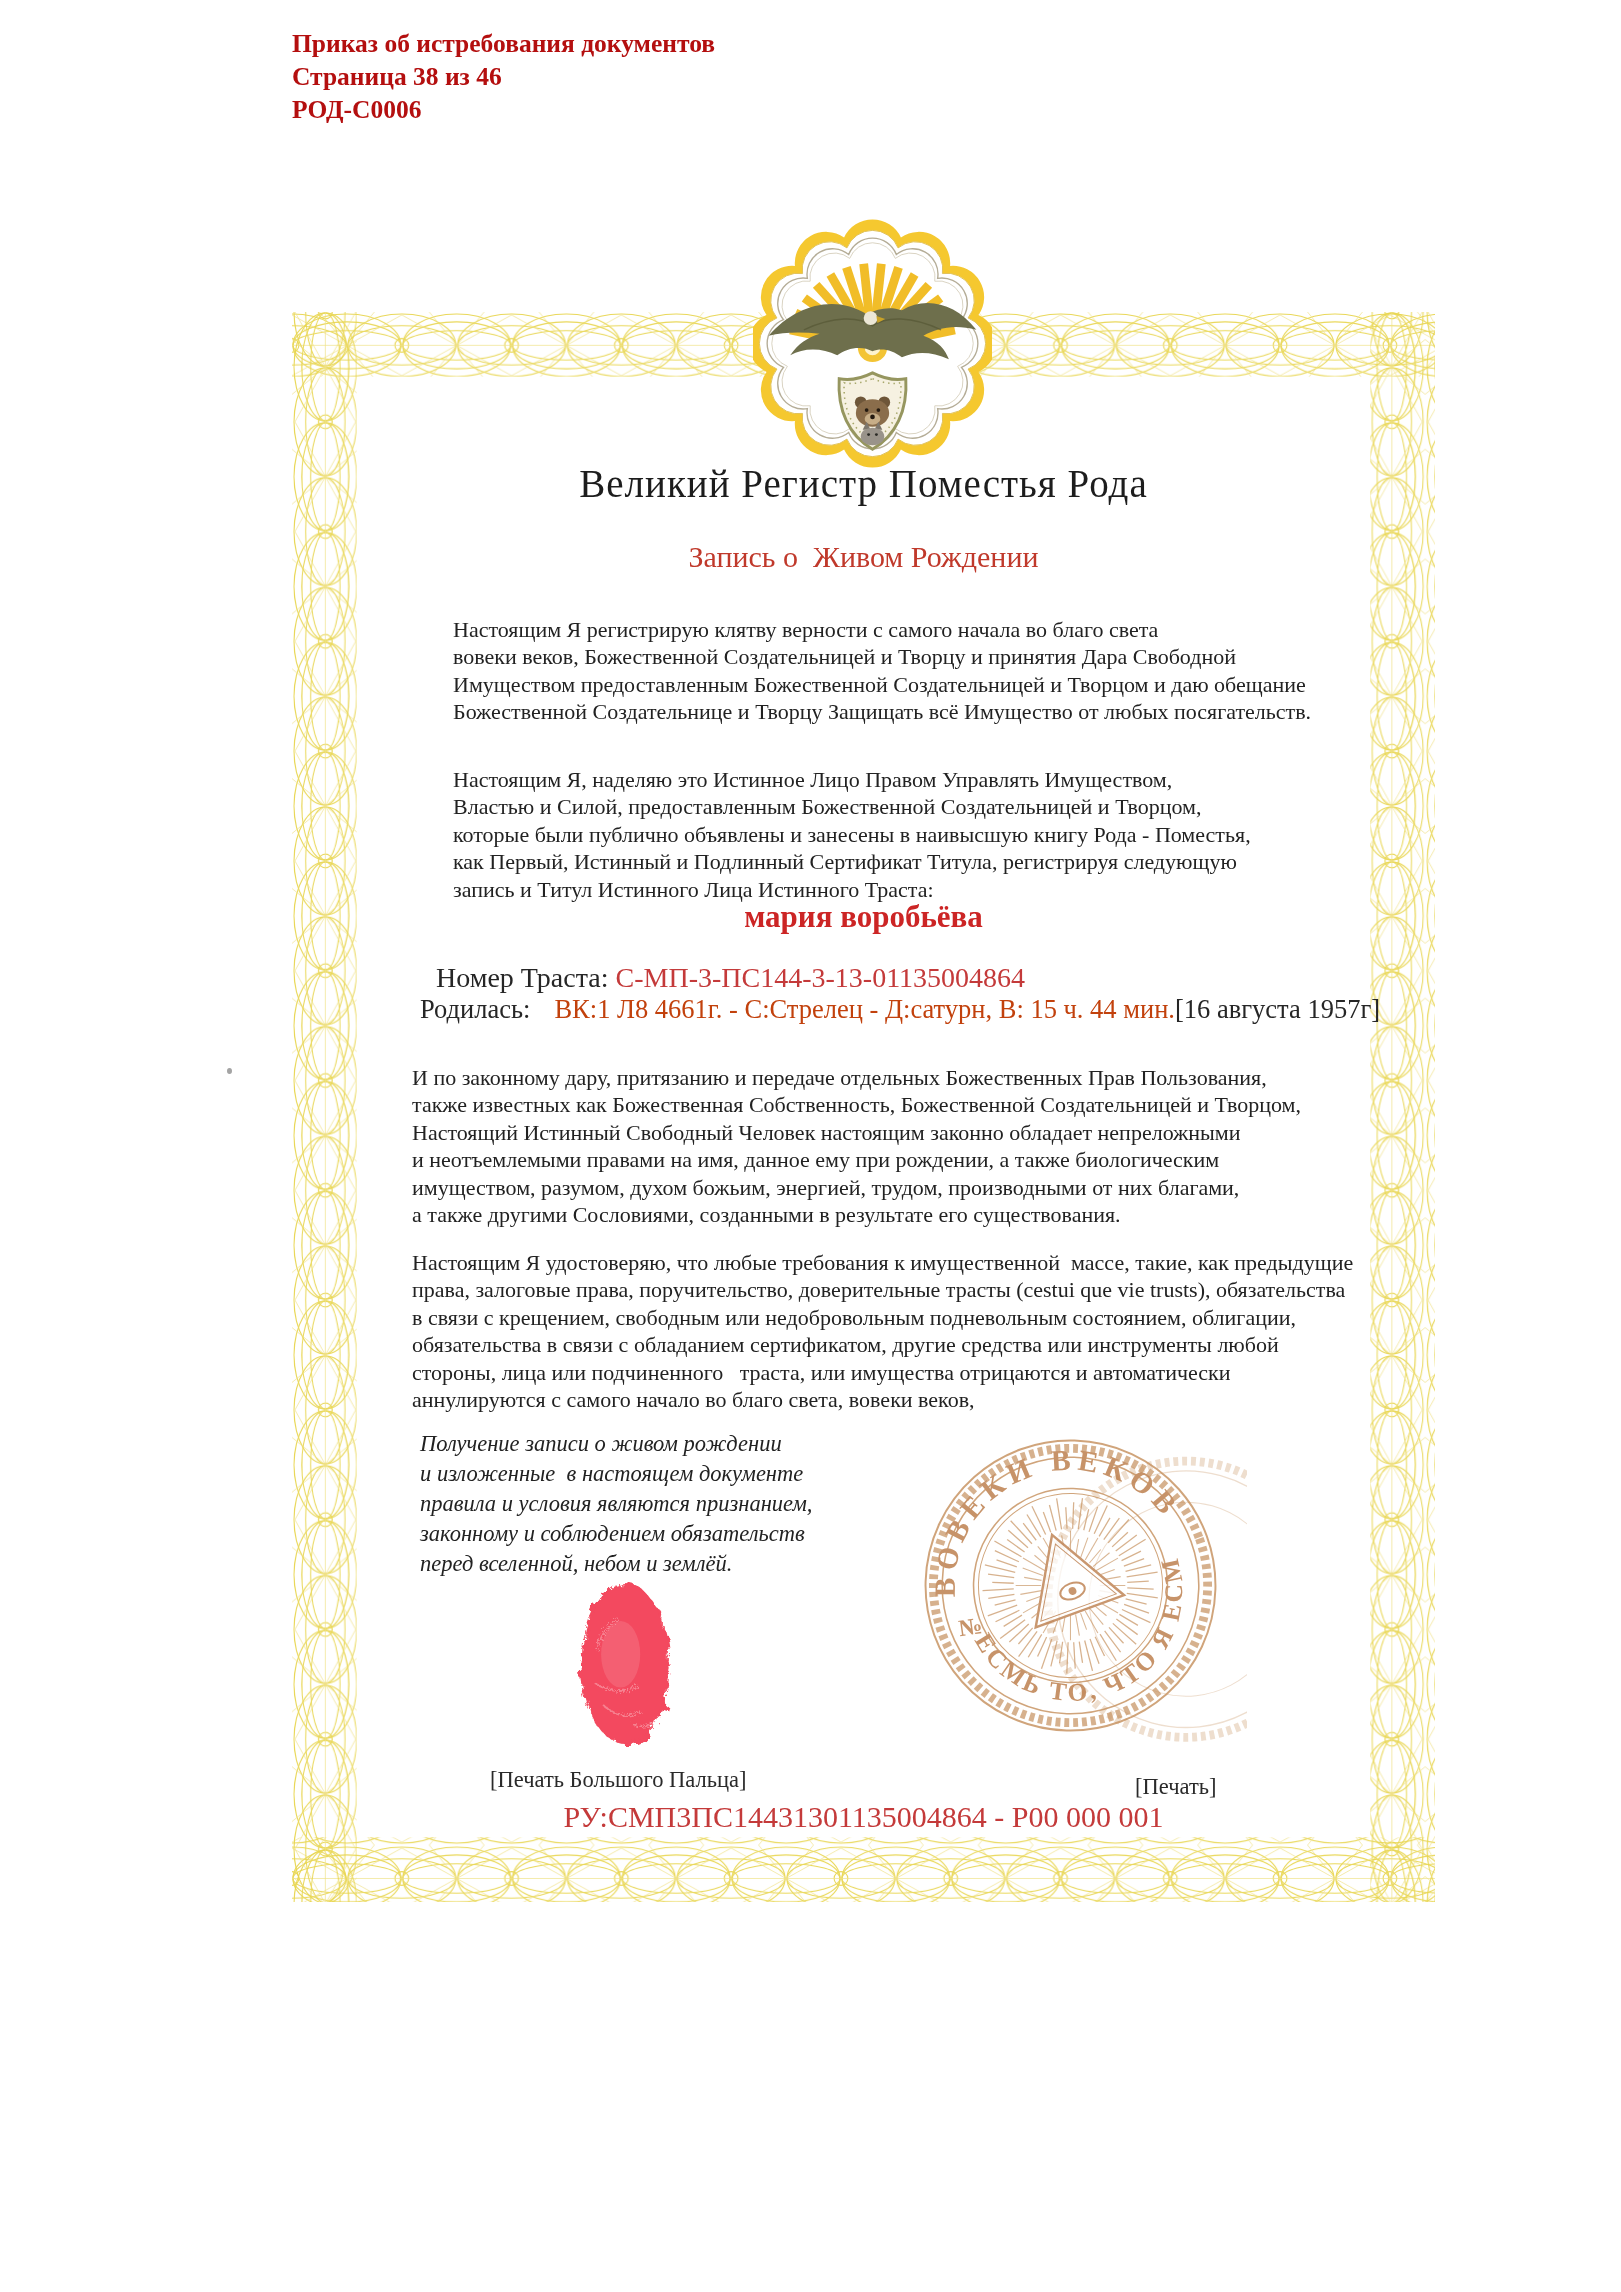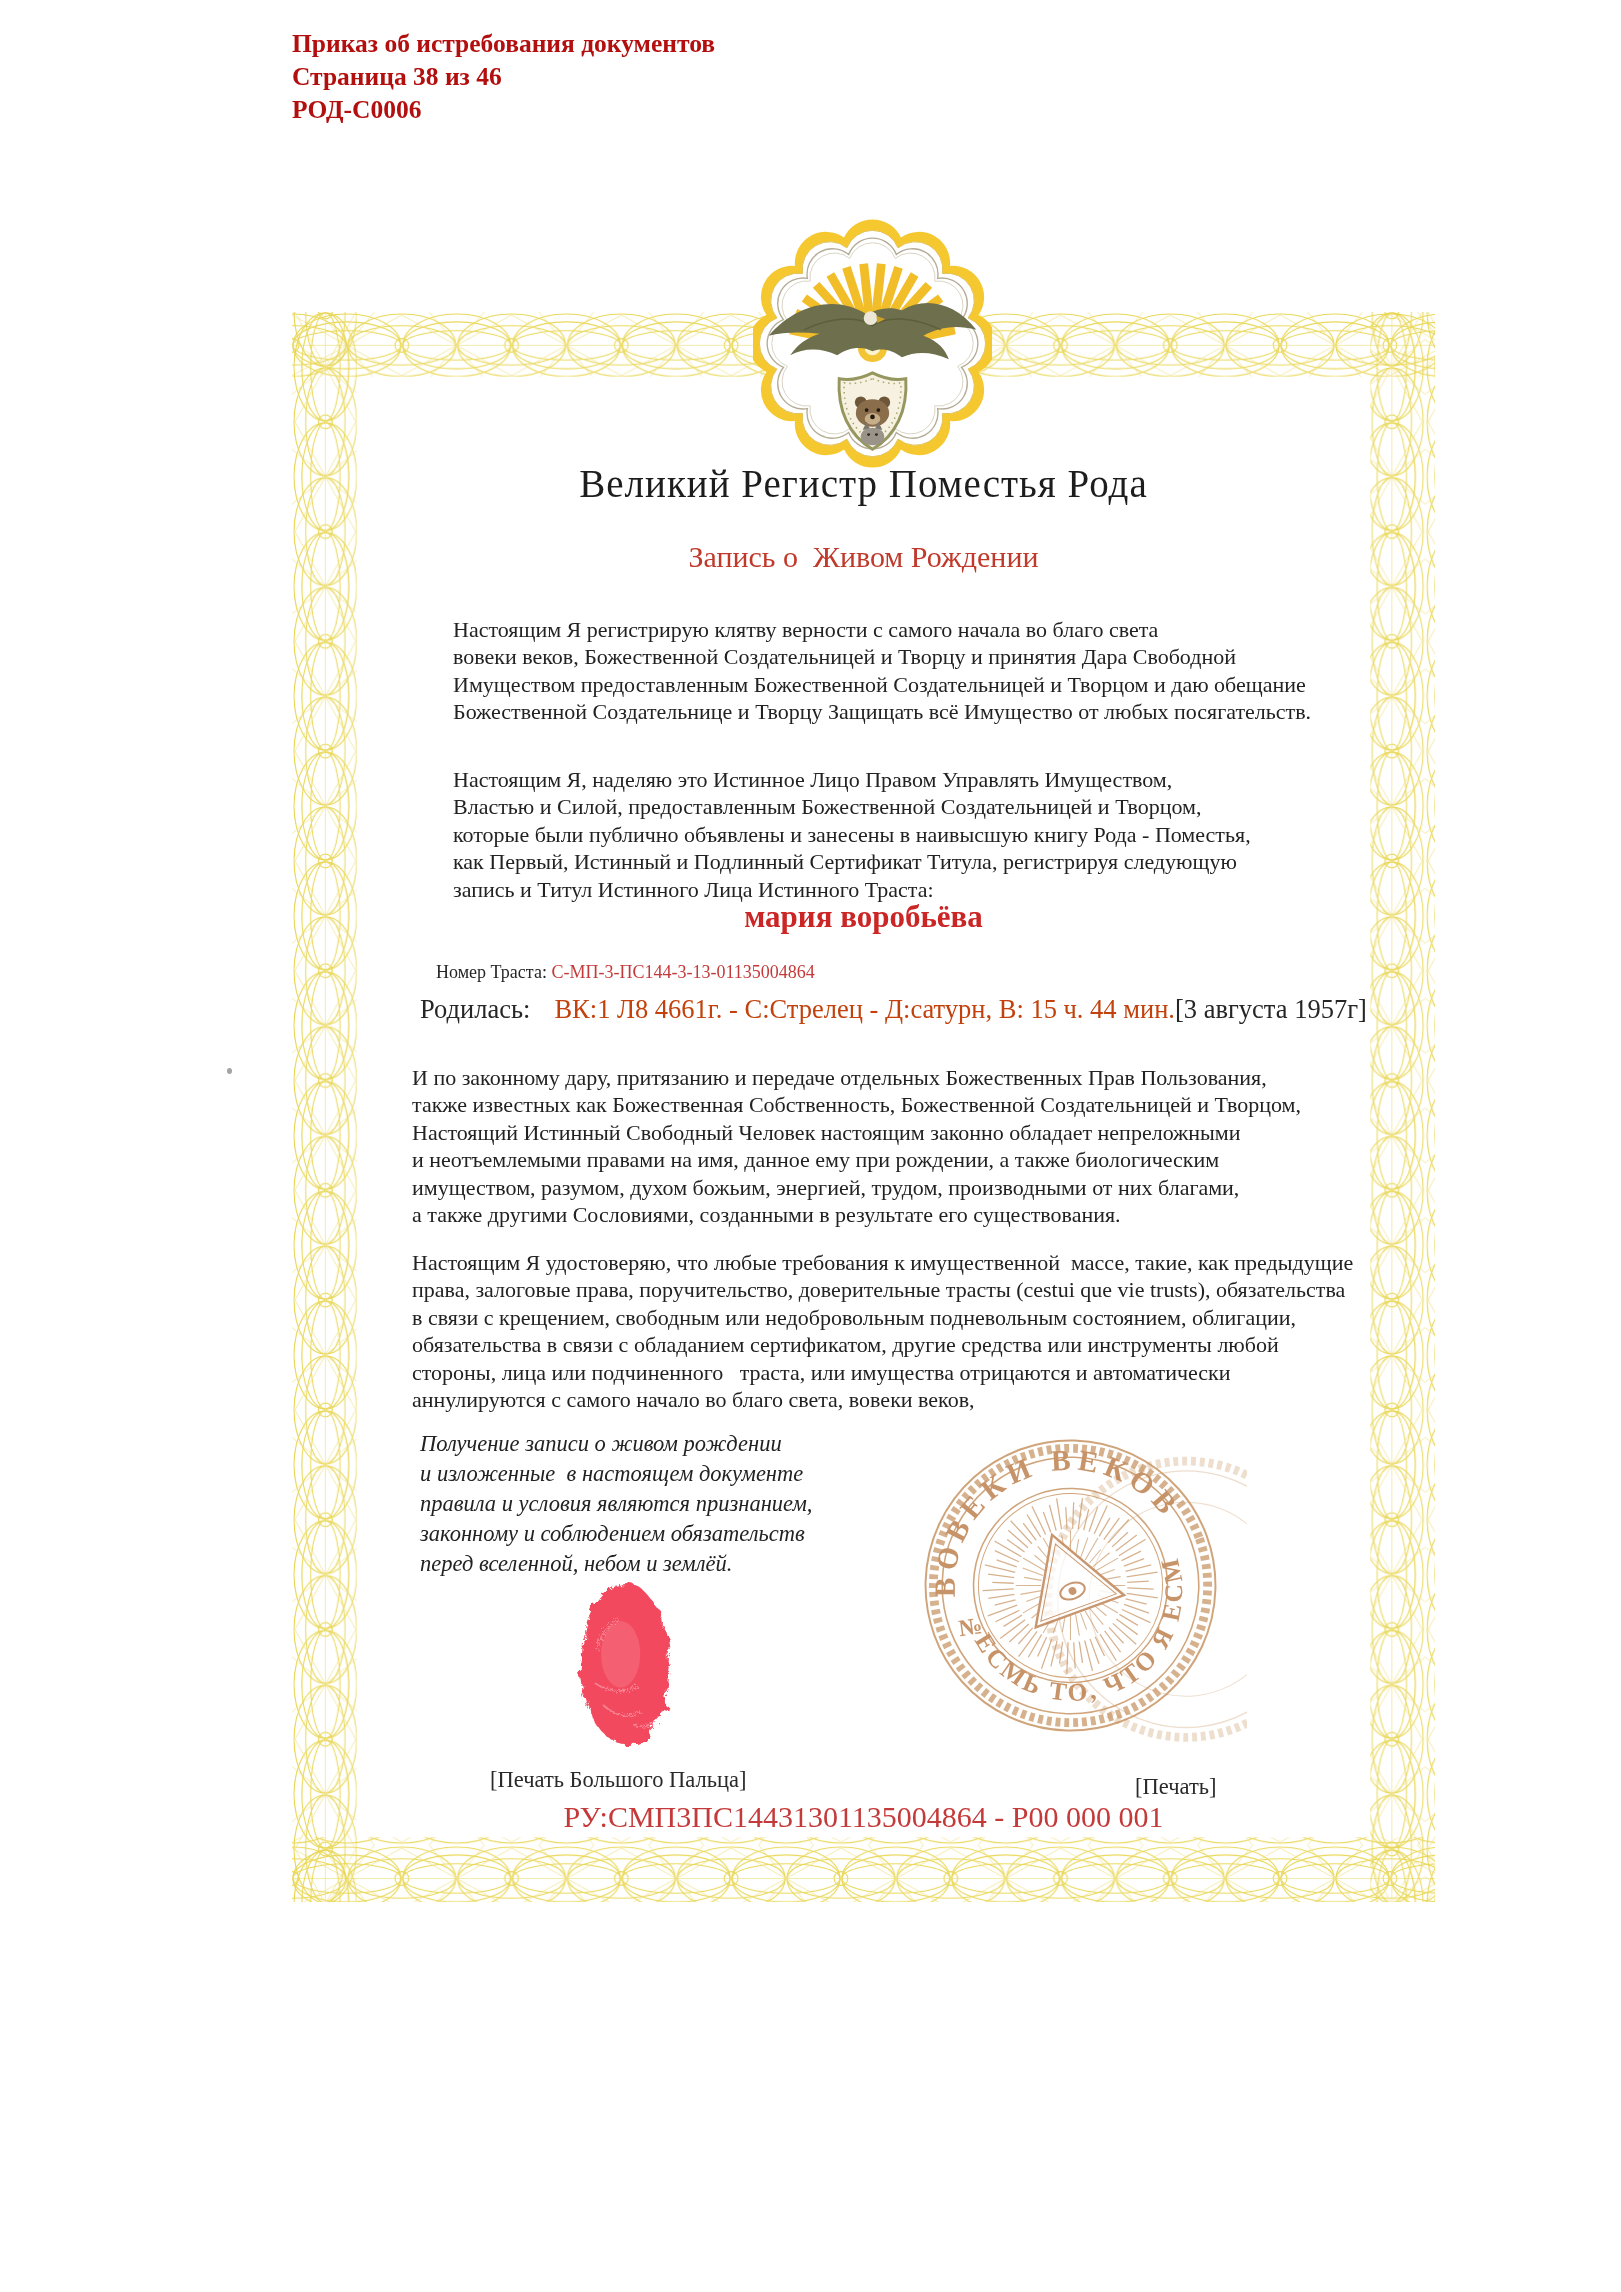--- a/index.html
+++ b/index.html
@@ -19,21 +19,21 @@
   .cert-center{left:292px;width:1143px;text-align:center;z-index:4;}
   .title{top:461px;font-size:39px;color:#1d1d1d;letter-spacing:1px;}
   .subtitle{top:540px;font-size:30px;color:#c0392b;}
   .para{z-index:4;font-size:22px;line-height:27.4px;color:#222;}
   .p1{left:453px;top:616px;}
   .p2{left:453px;top:766px;}
   .p3{left:412px;top:1064px;}
   .p4{left:412px;top:1249px;}
   .p5{left:420px;top:1429px;line-height:30px;font-size:22.5px;font-style:italic;}
   .holder-name{top:899px;font-size:31px;font-weight:bold;color:#cc2525;}
-  .trust-row{left:436px;top:962px;font-size:18px;z-index:4;}
+  .trust-row{left:436px;top:962px;font-size:28px;z-index:4;}
   .trust-value{color:#c43a3a;}
   .birth-row{left:420px;top:994px;font-size:26.5px;z-index:4;}
   .birth-astro{color:#c2410c;margin-left:24px;}
   .caption{font-size:22.5px;color:#2a2a2a;z-index:4;}
   .thumb-caption{left:490px;top:1767px;}
   .seal-caption{left:1135px;top:1774px;}
   .registry{top:1800px;font-size:30px;color:#c43a3a;z-index:4;}
   .fingerprint-svg{left:564px;top:1568px;z-index:3;}
   .seal-svg{left:894px;top:1419px;z-index:2;mix-blend-mode:multiply;}
   .artifact-dot{left:227px;top:1068px;width:4.9px;height:5.9px;border-radius:50%;
@@ -170,21 +170,21 @@
   <div class="pre">запись и Титул Истинного Лица Истинного Траста:</div>
 </div>
 
 <div class="abs cert-center holder-name pre">мария воробьёва</div>
 
 <div class="abs trust-row">
   <span class="pre">Номер Траста: </span><span class="pre trust-value">С-МП-3-ПС144-3-13-01135004864</span>
 </div>
 
 <div class="abs birth-row">
-  <span class="pre">Родилась:</span><span class="pre birth-astro">ВК:1 Л8 4661г. - С:Стрелец - Д:сатурн, В: 15 ч. 44 мин.</span><span class="pre">[3 августа 1957г]</span>
+  <span class="pre">Родилась:</span><span class="pre birth-astro">ВК:1 Л8 4661г. - С:Стрелец - Д:сатурн, В: 15 ч. 44 мин.</span><span class="pre">[16 августа 1957г]</span>
 </div>
 
 <div class="abs para p3">
   <div class="pre">И по законному дару, притязанию и передаче отдельных Божественных Прав Пользования,</div>
   <div class="pre">также известных как Божественная Собственность, Божественной Создательницей и Творцом,</div>
   <div class="pre">Настоящий Истинный Свободный Человек настоящим законно обладает непреложными</div>
   <div class="pre">и неотъемлемыми правами на имя, данное ему при рождении, а также биологическим</div>
   <div class="pre">имуществом, разумом, духом божьим, энергией, трудом, производными от них благами,</div>
   <div class="pre">а также другими Сословиями, созданными в результате его существования.</div>
 </div>

